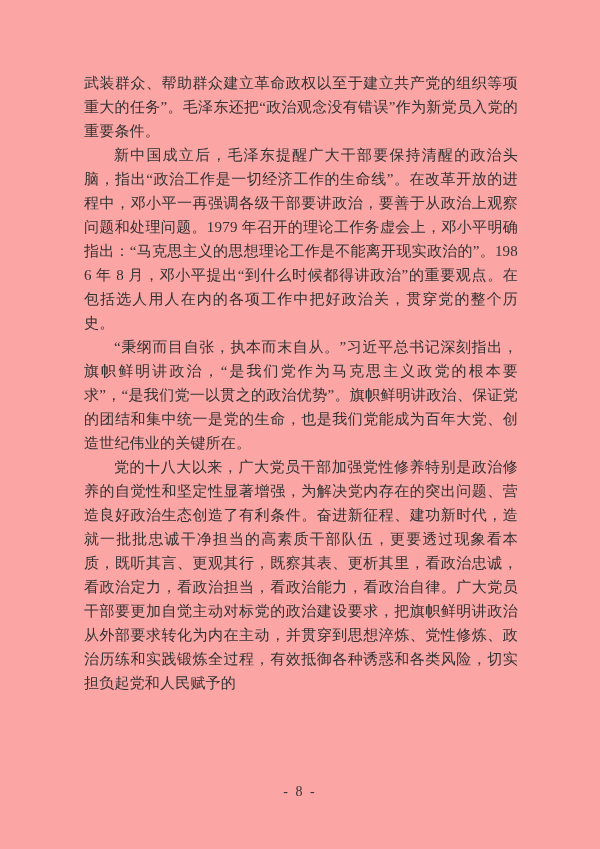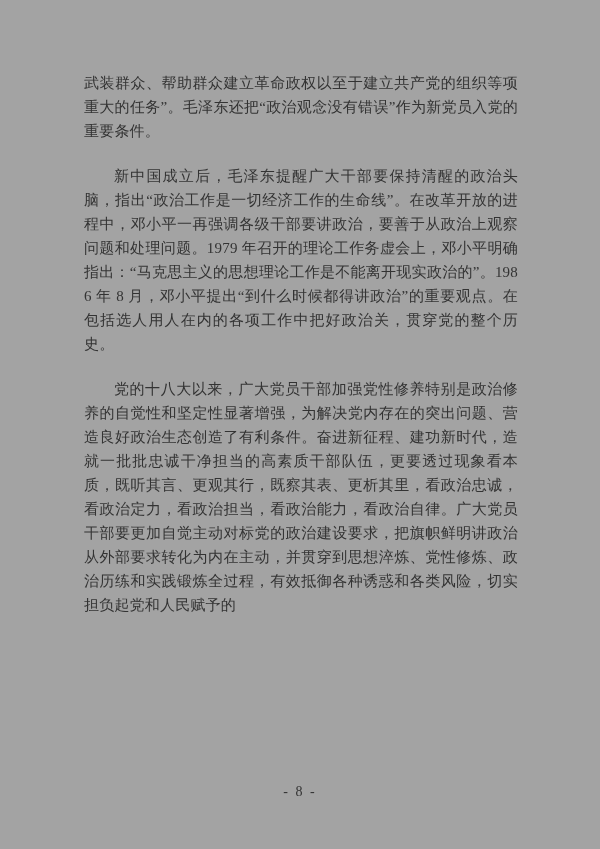--- a/index.html
+++ b/index.html
@@ -4,21 +4,21 @@
 <style>
   html, body {
     margin: 0;
     padding: 0;
     background: #ffffff;
   }
   .page {
     position: relative;
     width: 600px;
     height: 849px;
-    background: #a3a3a3;
+    background: #fca5a5;
     overflow: hidden;
     font-family: "Liberation Serif", "DejaVu Serif", serif;
     color: #333333;
   }
   .content {
     position: absolute;
     left: 84px;
     top: 71px;
     width: 434px;
   }
@@ -27,36 +27,36 @@
     padding: 0;
     font-size: 15px;
     line-height: 24px;
     letter-spacing: 0.2px;
     text-align: justify;
     text-justify: inter-ideograph;
     word-break: break-all;
   }
   p.para.indent {
     text-indent: 2em;
-    margin-top: 21px;
   }
   .page-number {
     position: absolute;
     left: 0;
     top: 784px;
     width: 600px;
     text-align: center;
     font-size: 14px;
     letter-spacing: 2px;
     color: #333333;
   }
 </style>
 </head>
 <body>
 
 <div class="page">
   <div class="content">
     <p class="para">武装群众、帮助群众建立革命政权以至于建立共产党的组织等项重大的任务”。毛泽东还把“政治观念没有错误”作为新党员入党的重要条件。</p>
     <p class="para indent">新中国成立后，毛泽东提醒广大干部要保持清醒的政治头脑，指出“政治工作是一切经济工作的生命线”。在改革开放的进程中，邓小平一再强调各级干部要讲政治，要善于从政治上观察问题和处理问题。1979 年召开的理论工作务虚会上，邓小平明确指出：“马克思主义的思想理论工作是不能离开现实政治的”。1986 年 8 月，邓小平提出“到什么时候都得讲政治”的重要观点。在包括选人用人在内的各项工作中把好政治关，贯穿党的整个历史。</p>
+    <p class="para indent">“秉纲而目自张，执本而末自从。”习近平总书记深刻指出，旗帜鲜明讲政治，“是我们党作为马克思主义政党的根本要求”，“是我们党一以贯之的政治优势”。旗帜鲜明讲政治、保证党的团结和集中统一是党的生命，也是我们党能成为百年大党、创造世纪伟业的关键所在。</p>
     <p class="para indent">党的十八大以来，广大党员干部加强党性修养特别是政治修养的自觉性和坚定性显著增强，为解决党内存在的突出问题、营造良好政治生态创造了有利条件。奋进新征程、建功新时代，造就一批批忠诚干净担当的高素质干部队伍，更要透过现象看本质，既听其言、更观其行，既察其表、更析其里，看政治忠诚，看政治定力，看政治担当，看政治能力，看政治自律。广大党员干部要更加自觉主动对标党的政治建设要求，把旗帜鲜明讲政治从外部要求转化为内在主动，并贯穿到思想淬炼、党性修炼、政治历练和实践锻炼全过程，有效抵御各种诱惑和各类风险，切实担负起党和人民赋予的</p>
   </div>
   <div class="page-number">- 8 -</div>
 </div>
 
 </body></html>

